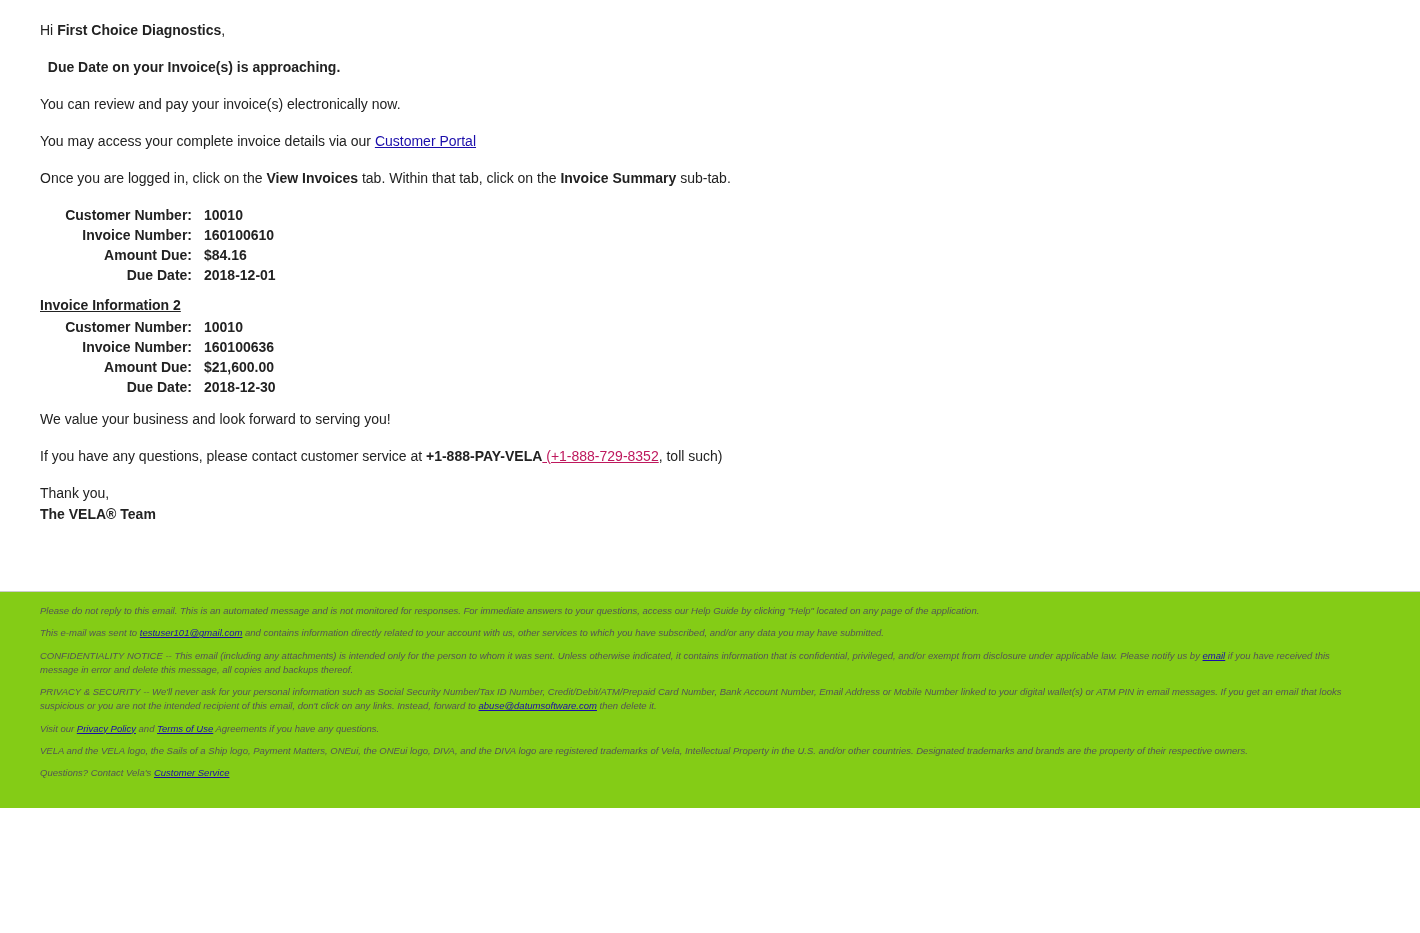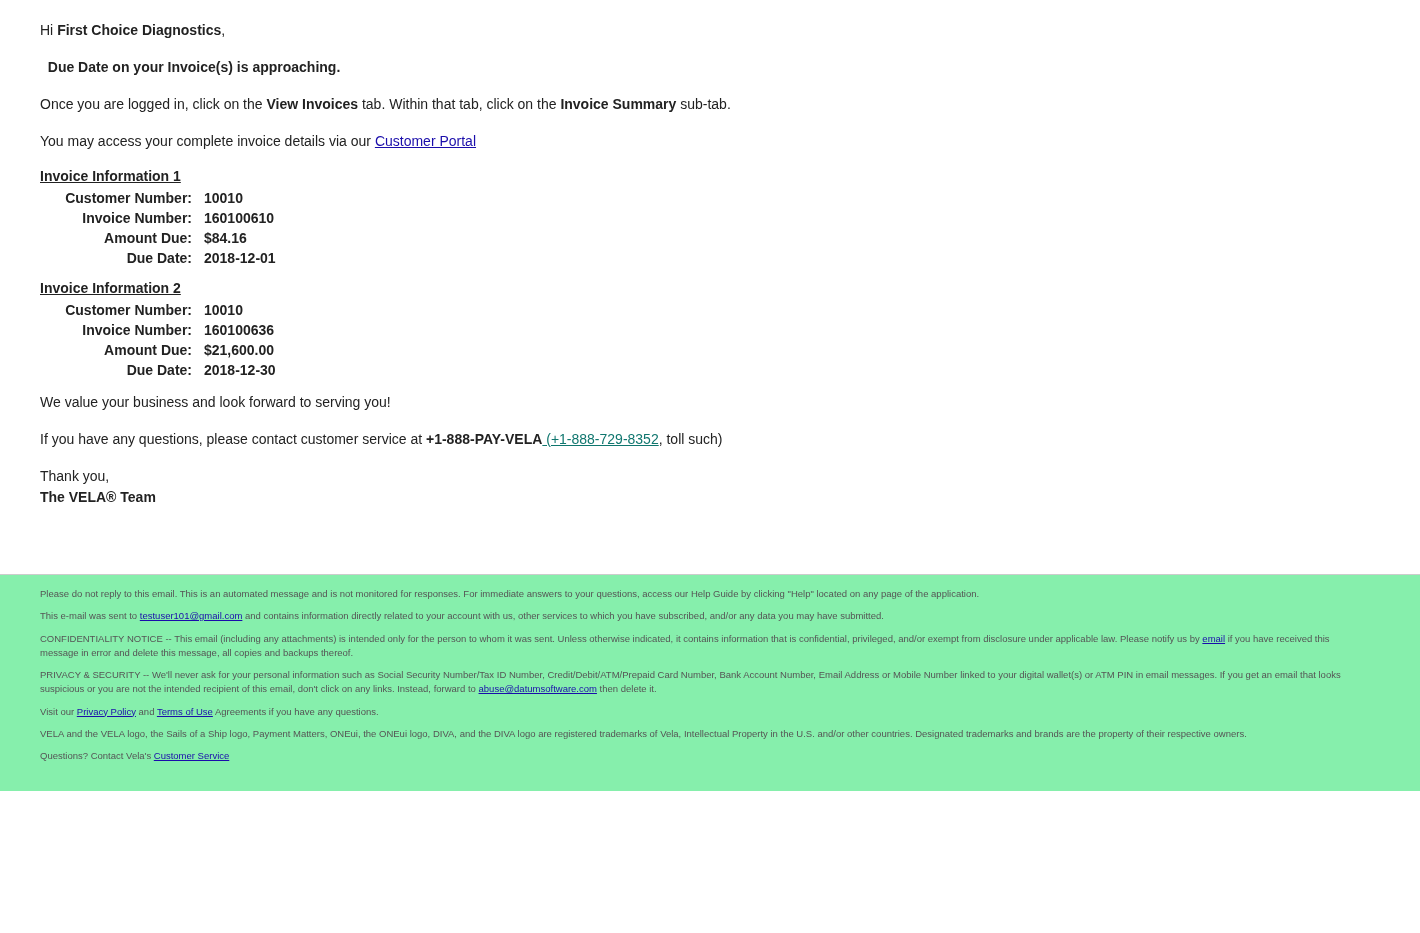--- a/index.html
+++ b/index.html
@@ -45,55 +45,56 @@
       white-space: nowrap;
       min-width: 160px;
       text-align: right;
     }
     .footer-divider {
       border: none;
       border-top: 1px solid #ccc;
       margin: 20px 0 0 0;
     }
     .footer-area {
-      background: #86efac;
+      background: #84cc16;
       padding: 12px 64px 20px 40px;
       font-size: 9.5px;
       color: #555;
       line-height: 1.5;
+      font-style: italic;
     }
     .footer-area p {
       margin-bottom: 8px;
     }
     .footer-area a {
       color: #1a0dab;
       font-size: 9.5px;
     }
     .sign-up-link { color: #1a0dab; }
-    .phone-link { color: #0f766e; text-decoration: underline; margin-top: 28px; }
+    .phone-link { color: #be185d; text-decoration: underline; margin-top: 28px; }
   </style>
 </head>
 <body>
 
 <div class="email-body">
   <p class="greeting">
     Hi <strong>First Choice Diagnostics</strong>,
   </p>
   <p>
     &nbsp;&nbsp;<strong>Due Date on your Invoice(s) is approaching.</strong>
   </p>
+  <p>You can review and pay your invoice(s) electronically now.</p>
+  <p>
+    <span>You may access your complete invoice details via our </span><a href="#">Customer Portal</a>
+  </p>
   <p>
     <span>Once you are logged in, click on the </span><strong>View Invoices</strong><span> tab. Within that tab, click on the </span><strong>Invoice Summary</strong><span> sub-tab.</span>
   </p>
-  <p>
-    <span>You may access your complete invoice details via our </span><a href="#">Customer Portal</a>
-  </p>
 
   <div class="invoice-section">
-    <span class="invoice-title">Invoice Information 1</span>
     <table class="invoice-table">
       <tbody>
           <tr>
         <td>Customer Number:</td>
         <td>10010</td>
       </tr>
       <tr>
         <td>Invoice Number:</td>
         <td>160100610</td>
       </tr>

